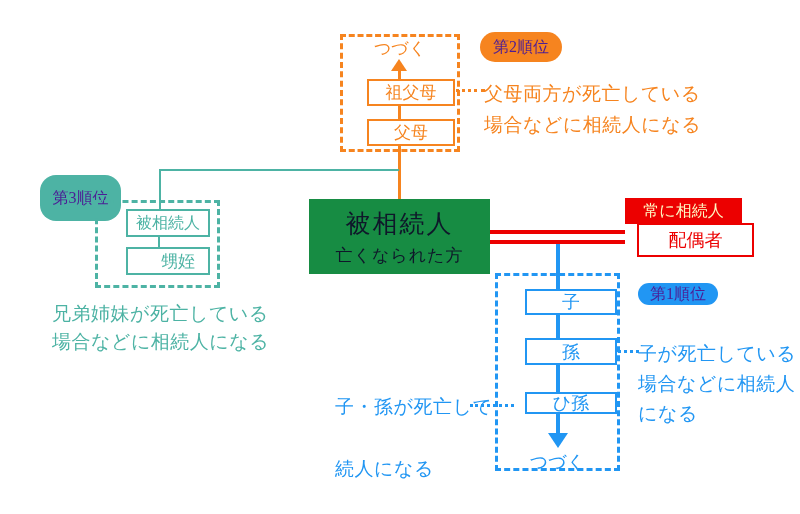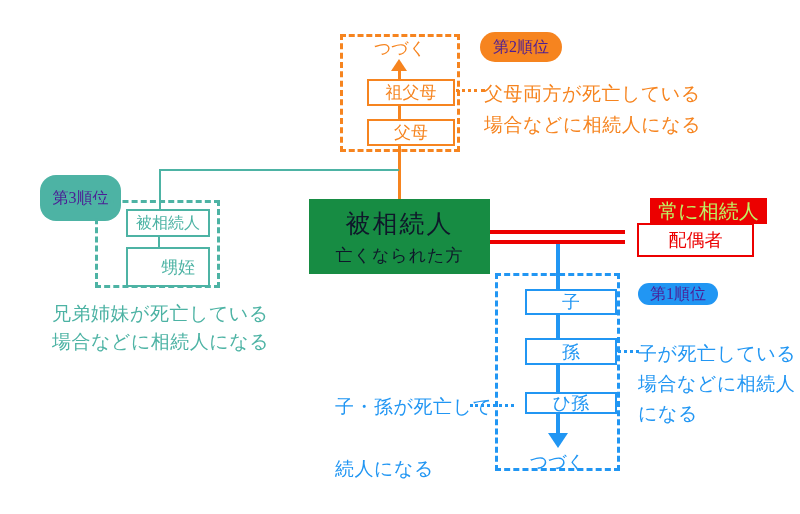--- a/index.html
+++ b/index.html
@@ -76,30 +76,30 @@
   <div class="abs ctr orange-t" style="left:340px;top:37px;width:120px;font-size:17px;">つづく</div>
   <div class="itembox orange-bd orange-t" style="left:355px;top:79px;width:88px;height:27px;font-size:17px;">祖父母</div>
   <div class="itembox orange-bd orange-t" style="left:355px;top:119px;width:88px;height:27px;font-size:17px;">父母</div>
   <div class="badge orange-bg" style="left:480px;top:32px;width:82px;height:30px;">第2順位</div>
   <div class="note orange-t" style="left:484px;top:81px;">父母両方が死亡している</div>
   <div class="note orange-t" style="left:484px;top:112px;">場合などに相続人になる</div>
 
   <div class="badge teal-bg" style="left:40px;top:151px;width:81px;height:46px;margin-top:24px;">第3順位</div>
   <div class="dashed teal-bd" style="left:95px;top:200px;width:125px;height:88px;"></div>
   <div class="itembox teal-bd teal-t" style="left:114px;top:209px;width:84px;height:28px;font-size:16px;">被相続人</div>
-  <div class="itembox teal-bd teal-t" style="left:114px;top:247px;width:84px;height:40px;font-size:17px;padding-left:20px;">甥姪</div>
+  <div class="itembox teal-bd teal-t" style="left:114px;top:247px;width:84px;height:28px;font-size:17px;padding-left:20px;">甥姪</div>
   <div class="note teal-t" style="left:52px;top:301px;">兄弟姉妹が死亡している</div>
   <div class="note teal-t" style="left:52px;top:329px;">場合などに相続人になる</div>
 
   <div class="green-box">
     <div class="green-title">被相続人</div>
     <div class="green-sub">亡くなられた方</div>
   </div>
 
-  <div class="abs ctr red-bg" style="left:625px;top:198px;width:117px;height:26px;color:#bef264;font-size:20px;margin-left:25px;">常に相続人</div>
+  <div class="abs ctr red-bg" style="left:625px;top:198px;width:117px;height:26px;color:#fef9c3;font-size:16px;">常に相続人</div>
   <div class="itembox red-bd red-t" style="left:625px;top:223px;width:117px;height:34px;font-size:18px;">配偶者</div>
 
   <div class="dashed blue-bd" style="left:495px;top:273px;width:125px;height:198px;"></div>
   <div class="itembox blue-bd blue-t" style="left:513px;top:289px;width:92px;height:26px;font-size:18px;">子</div>
   <div class="itembox blue-bd blue-t" style="left:513px;top:338px;width:92px;height:27px;font-size:18px;">孫</div>
   <div class="itembox blue-bd blue-t" style="left:513px;top:392px;width:92px;height:22px;font-size:18px;">ひ孫</div>
   <div class="abs ctr blue-t" style="left:495px;top:450px;width:125px;font-size:18px;">つづく</div>
   <div class="badge blue-bg" style="left:638px;top:283px;width:80px;height:22px;">第1順位</div>
   <div class="note blue-t" style="left:638px;top:341px;">子が死亡している</div>
   <div class="note blue-t" style="left:638px;top:371px;">場合などに相続人</div>

